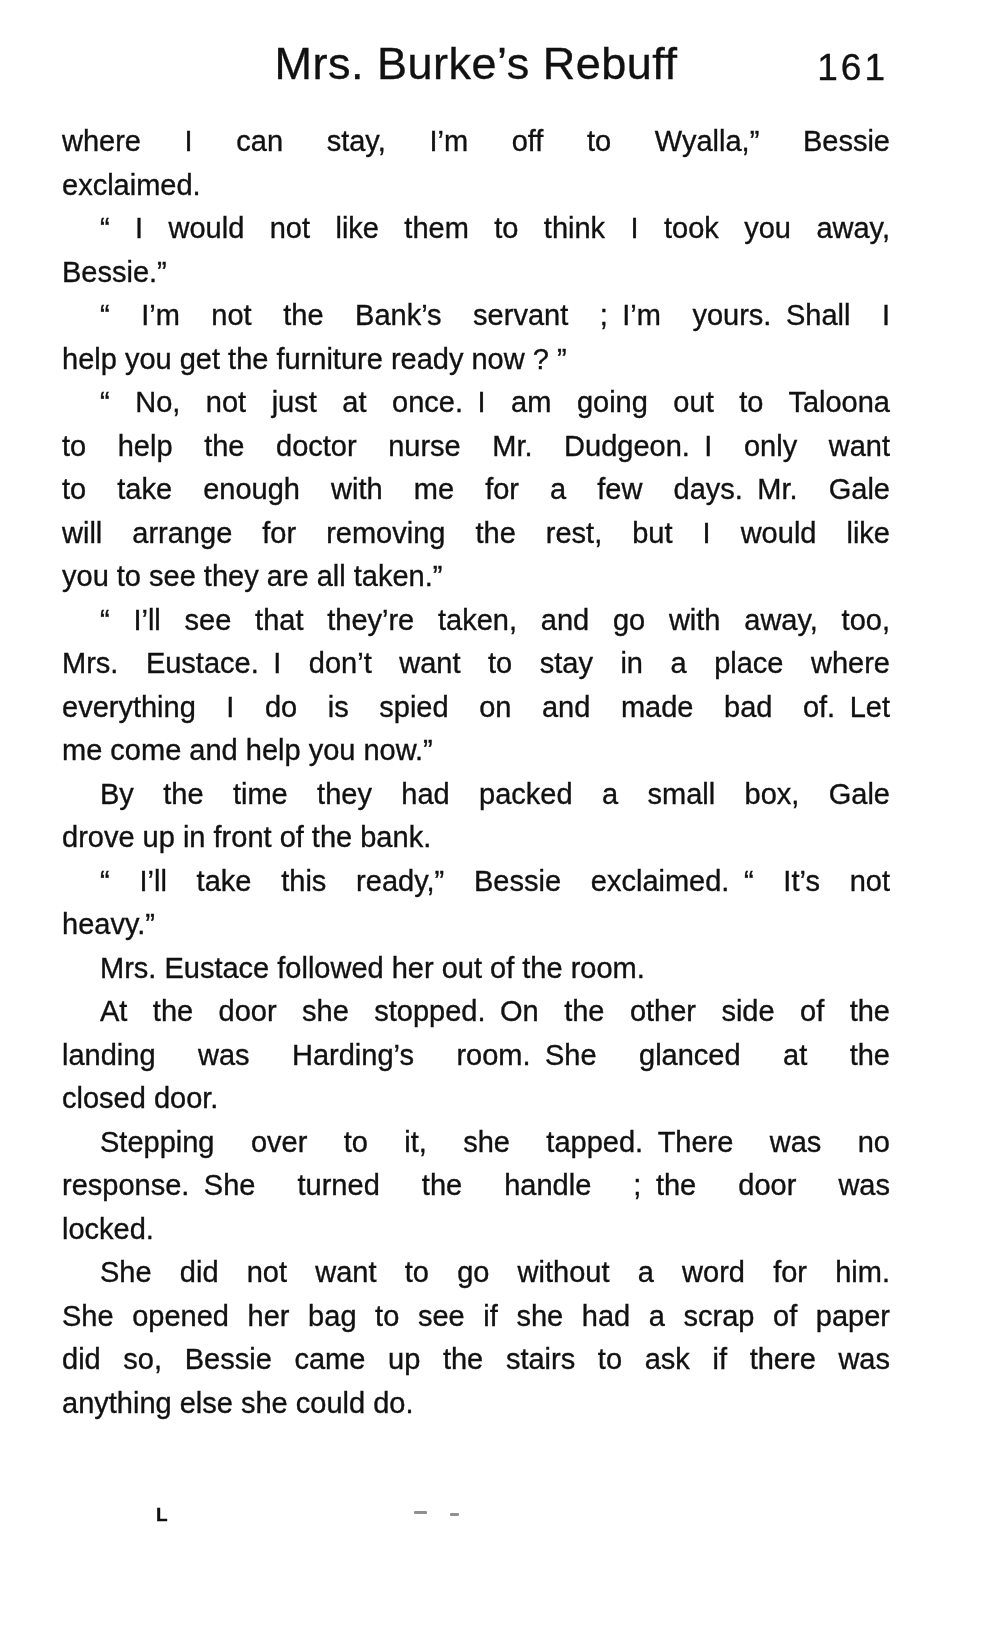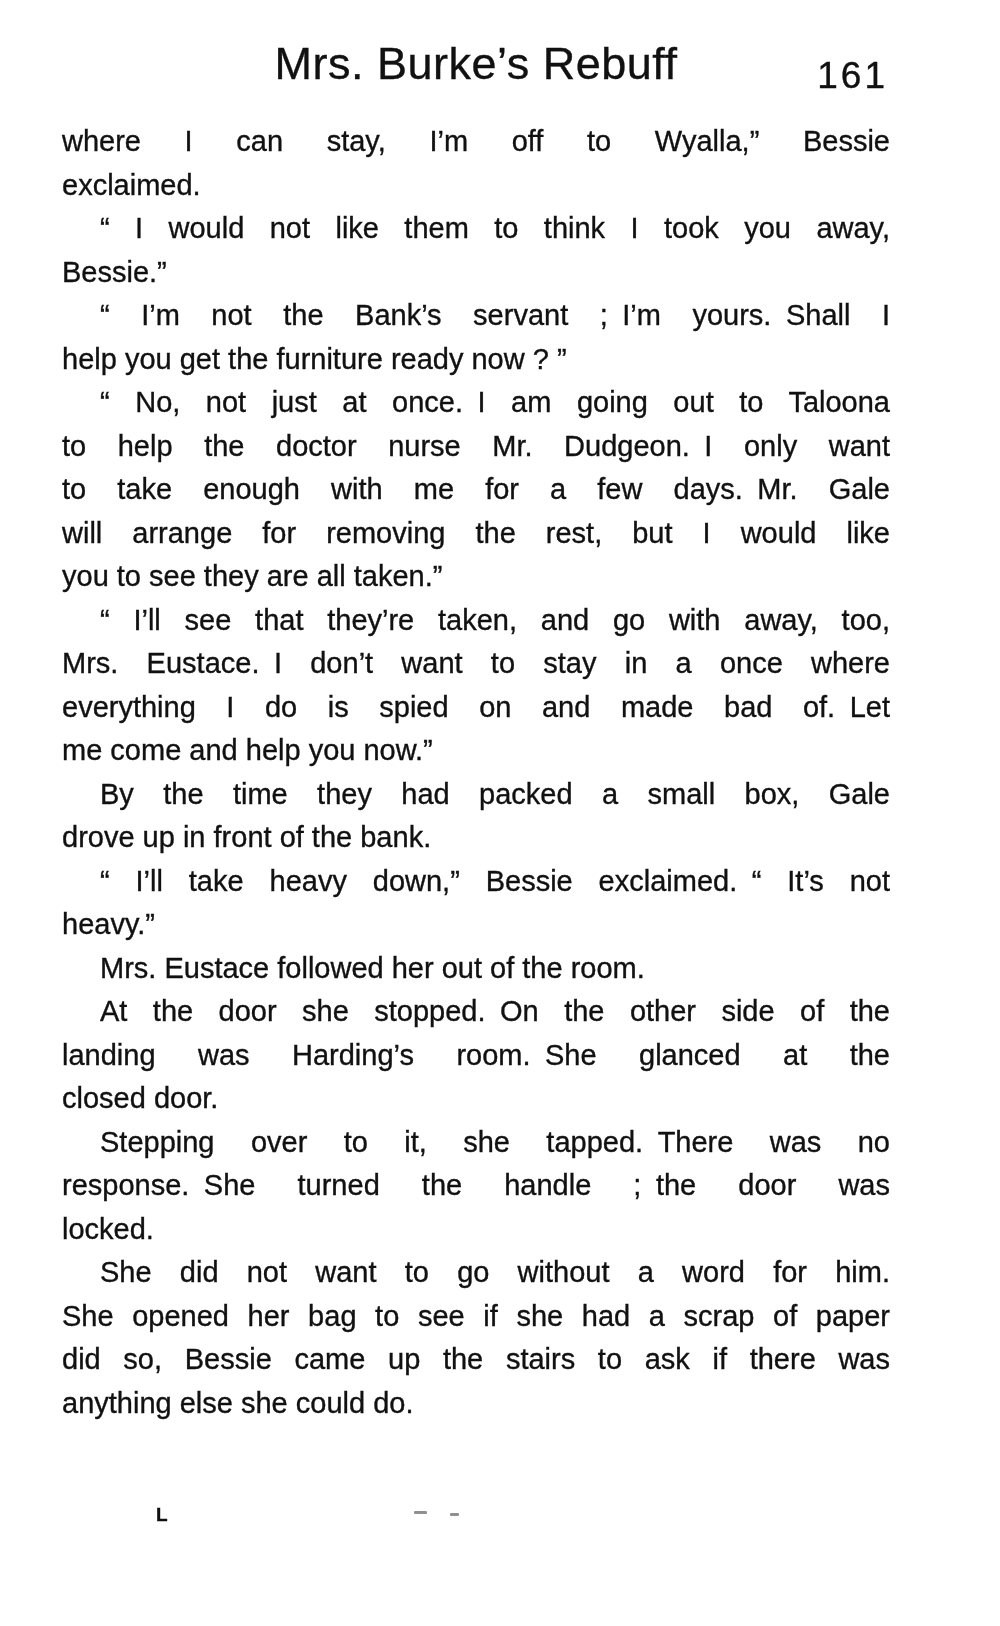--- a/index.html
+++ b/index.html
@@ -23,21 +23,21 @@
   .page-title {
     display: block;
     text-align: center;
     font-size: 45px;
     letter-spacing: 0.5px;
     white-space: nowrap;
   }
   .page-number {
     position: absolute;
     right: 2px;
-    top: 12px;
+    top: 4px;
     height: 60px;
     line-height: 60px;
     font-size: 37px;
     letter-spacing: 3px;
     font-variant-numeric: oldstyle-nums;
     font-feature-settings: "onum" 1;
   }
   .body-text {
     margin: 26px 110px 0 62px;
     width: 828px;
@@ -89,26 +89,26 @@
       <div class="line indent">“ I would not like them to think I took you away,</div>
       <div class="line last">Bessie.”</div>
       <div class="line indent">“ I’m not the Bank’s servant ; I’m yours. Shall I</div>
       <div class="line last">help you get the furniture ready now ? ”</div>
       <div class="line indent">“ No, not just at once. I am going out to Taloona</div>
       <div class="line">to help the doctor nurse Mr. Dudgeon. I only want</div>
       <div class="line">to take enough with me for a few days. Mr. Gale</div>
       <div class="line">will arrange for removing the rest, but I would like</div>
       <div class="line last">you to see they are all taken.”</div>
       <div class="line indent">“ I’ll see that they’re taken, and go with away, too,</div>
-      <div class="line">Mrs. Eustace. I don’t want to stay in a once where</div>
+      <div class="line">Mrs. Eustace. I don’t want to stay in a place where</div>
       <div class="line">everything I do is spied on and made bad of. Let</div>
       <div class="line last">me come and help you now.”</div>
       <div class="line indent">By the time they had packed a small box, Gale</div>
       <div class="line last">drove up in front of the bank.</div>
-      <div class="line indent">“ I’ll take heavy down,” Bessie exclaimed. “ It’s not</div>
+      <div class="line indent">“ I’ll take this ready,” Bessie exclaimed. “ It’s not</div>
       <div class="line last">heavy.”</div>
       <div class="line last indent">Mrs. Eustace followed her out of the room.</div>
       <div class="line indent">At the door she stopped. On the other side of the</div>
       <div class="line">landing was Harding’s room. She glanced at the</div>
       <div class="line last">closed door.</div>
       <div class="line indent">Stepping over to it, she tapped. There was no</div>
       <div class="line">response. She turned the handle ; the door was</div>
       <div class="line last">locked.</div>
       <div class="line indent">She did not want to go without a word for him.</div>
       <div class="line">She opened her bag to see if she had a scrap of paper</div>

